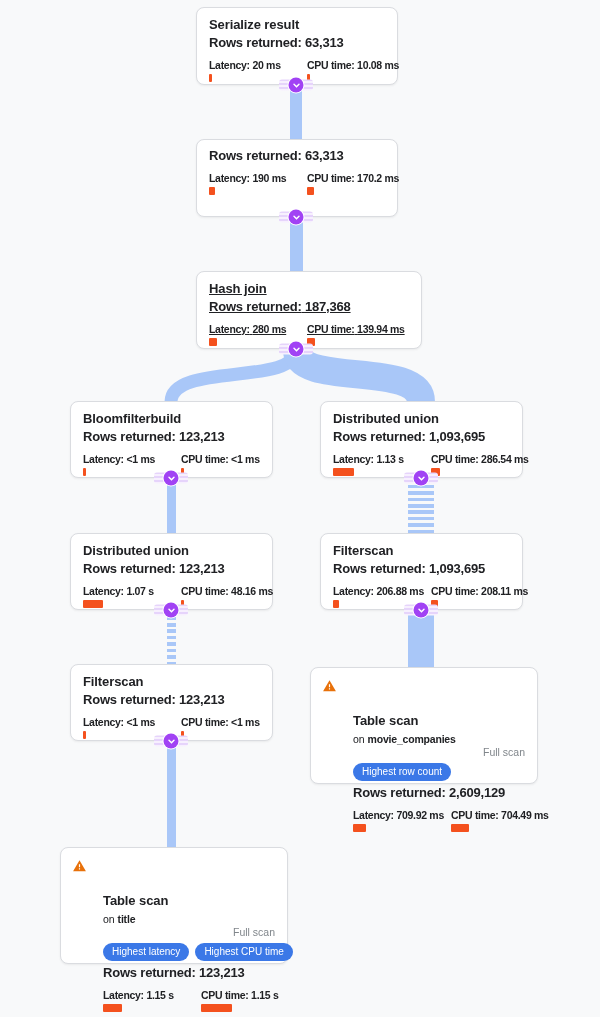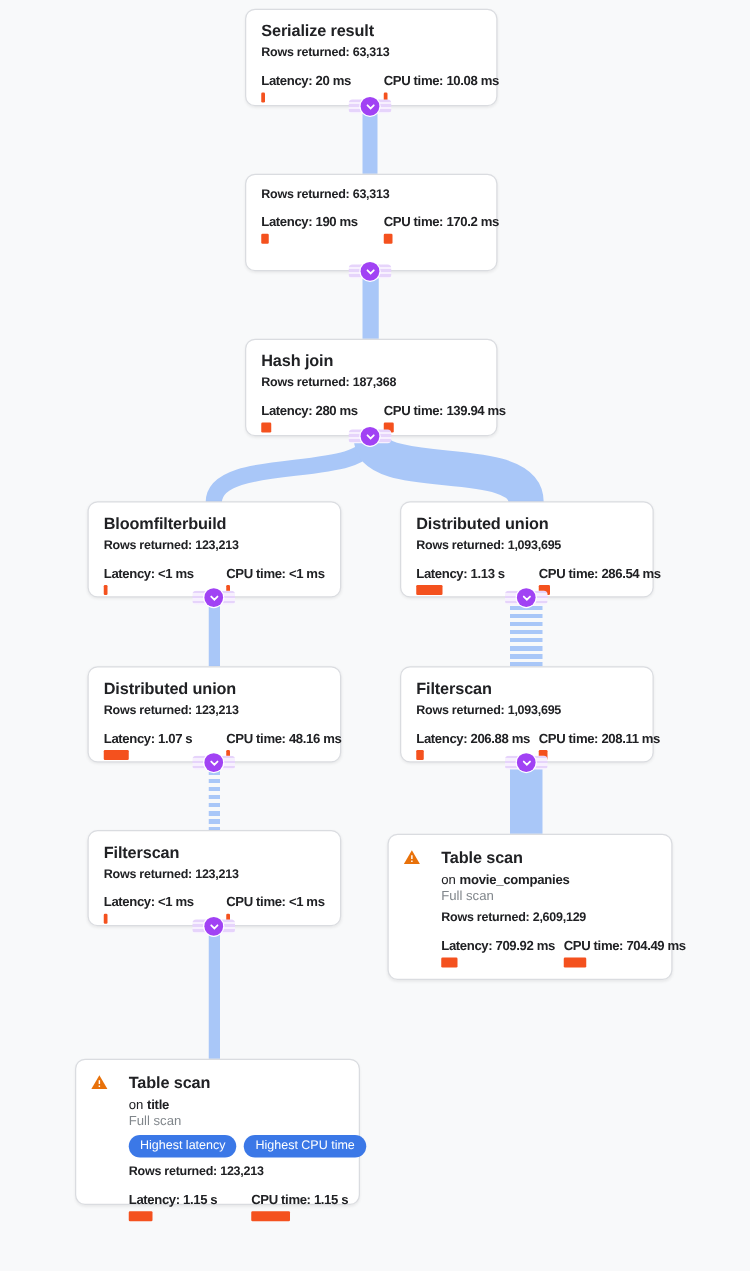--- a/index.html
+++ b/index.html
@@ -8,46 +8,46 @@
 
   
   .band{position:absolute;background:#a9c7f8;z-index:1;}
   .band.striped{background:repeating-linear-gradient(to bottom,#a9c7f8 0px,#a9c7f8 3.5px,rgba(169,199,248,0) 3.5px,rgba(169,199,248,0) 6.5px);}
   #split-svg{position:absolute;left:0;top:0;z-index:1;pointer-events:none;}
 
   
   .card{position:absolute;background:#ffffff;border:1px solid #dadce0;border-radius:8px;
         box-sizing:border-box;padding:9px 12px;z-index:2;box-shadow:0 1px 2px rgba(60,64,67,.08);}
   .card-title{font-size:13px;font-weight:bold;line-height:16px;margin-bottom:3px;letter-spacing:-.1px;}
-  .card-rows{font-size:10px;font-weight:bold;letter-spacing:-.2px;line-height:13px;margin-bottom:10px;white-space:nowrap;}
+  .card-rows{font-size:13px;font-weight:bold;letter-spacing:-.2px;line-height:13px;margin-bottom:10px;white-space:nowrap;}
   .stats{display:grid;grid-template-columns:98px 1fr;}
   .stat-text{font-size:10.5px;font-weight:bold;letter-spacing:-.3px;line-height:13px;white-space:nowrap;}
   .bar{height:8px;margin-top:2px;background:#f4511e;border-radius:1px;}
 
   
   .tcard{padding:10px 12px;}
   .warn{position:absolute;left:11px;top:11px;}
-  .tcontent{margin-left:30px;}
+  .tcontent{margin-left:30px;margin-top:35px;}
   .on-line{font-size:10.5px;line-height:14px;white-space:nowrap;}
   .on-line b{letter-spacing:-.2px;}
-  .scan-type{font-size:10.5px;line-height:13px;color:#80868b;margin-bottom:4px;}
+  .scan-type{font-size:10.5px;line-height:13px;color:#80868b;margin-bottom:4px;text-align:right;}
   .badges{display:flex;gap:6px;margin:0 0 5px 0;}
   .badge{background:#3b78e7;color:#fff;font-size:10px;line-height:12px;padding:3px 9px;border-radius:10px;white-space:nowrap;}
 
   
   .chip{position:absolute;width:34px;height:11px;border-radius:3px;z-index:3;transform:translate(-50%,-50%);
         background:repeating-linear-gradient(to bottom,#e6d4fb 0 2px,#f7f0fe 2px 4px);}
   .out{position:absolute;width:15px;height:15px;border-radius:50%;background:#a142f4;z-index:4;
        transform:translate(-50%,-50%);display:flex;align-items:center;justify-content:center;cursor:pointer;
        box-shadow:0 0 0 1px #ffffff;}
 
   
   .n-serialize{left:196px;top:7px;width:202px;height:78px;}
   .n-hashagg{left:196px;top:139px;width:202px;height:78px;}
-  .n-hashjoin{left:196px;top:271px;width:202px;height:78px;}
+  .n-hashjoin{left:196px;top:271px;width:226px;height:78px;text-decoration:underline;}
   .n-bloom{left:70px;top:401px;width:203px;height:77px;}
   .n-dur{left:320px;top:401px;width:203px;height:77px;}
   .n-dul{left:70px;top:533px;width:203px;height:77px;}
   .n-fsr{left:320px;top:533px;width:203px;height:77px;}
   .n-fsl{left:70px;top:664px;width:203px;height:77px;}
   .n-tsr{left:310px;top:667px;width:228px;height:117px;}
   .n-tsl{left:60px;top:847px;width:228px;height:117px;}
 
   .b1{left:290px;top:85px;width:12px;height:54px;}
   .b2{left:290px;top:217px;width:13px;height:54px;}
@@ -197,20 +197,23 @@
     <span class="warn">
       <svg width="15" height="14" viewBox="0 0 24 24">
           <path fill="#e8710a" d="M1 21h22L12 2 1 21z"></path>
           <path fill="#fff" d="M13 18h-2v-2h2v2zm0-4h-2v-5h2v5z"></path>
         </svg>
     </span>
     <div class="tcontent">
       <div class="card-title">Table scan</div>
       <div class="on-line"><span>on</span> <b>movie_companies</b></div>
       <div class="scan-type">Full scan</div>
+      <div class="badges">
+        <span class="badge">Highest row count</span>
+      </div>
       <div class="card-rows"><span>Rows returned:</span> <span>2,609,129</span></div>
       <div class="stats">
         <div>
           <div class="stat-text"><span>Latency:</span> <span>709.92 ms</span></div>
           <div class="bar" style="width: 13px;"></div>
         </div>
         <div>
           <div class="stat-text"><span>CPU time:</span> <span>704.49 ms</span></div>
           <div class="bar" style="width: 18px;"></div>
         </div>

